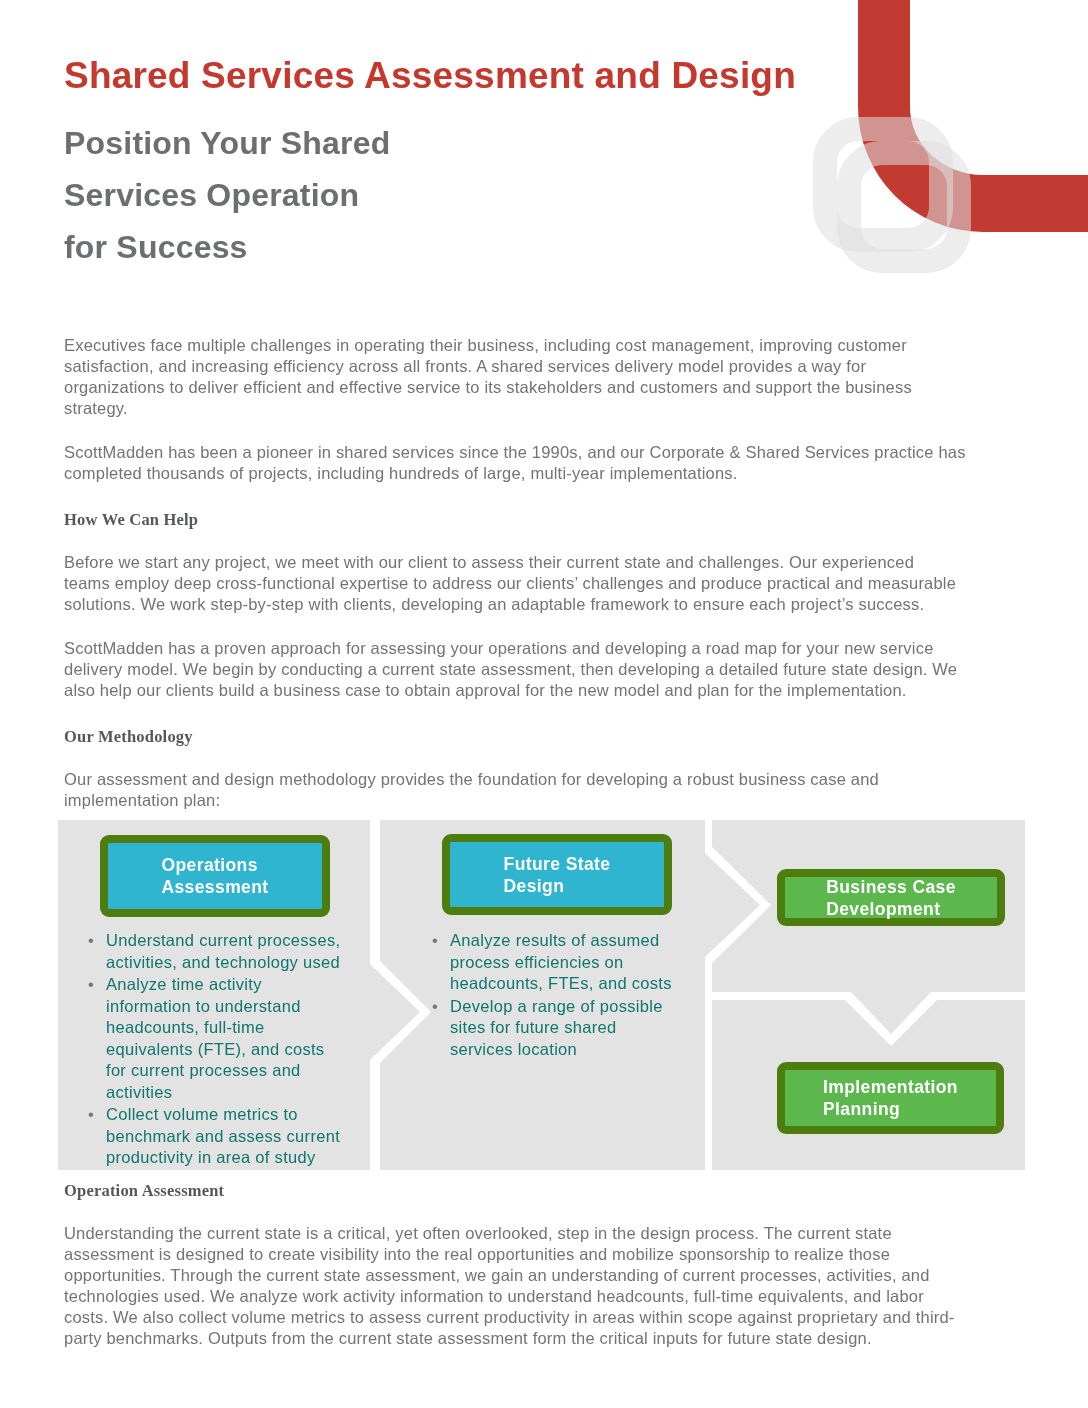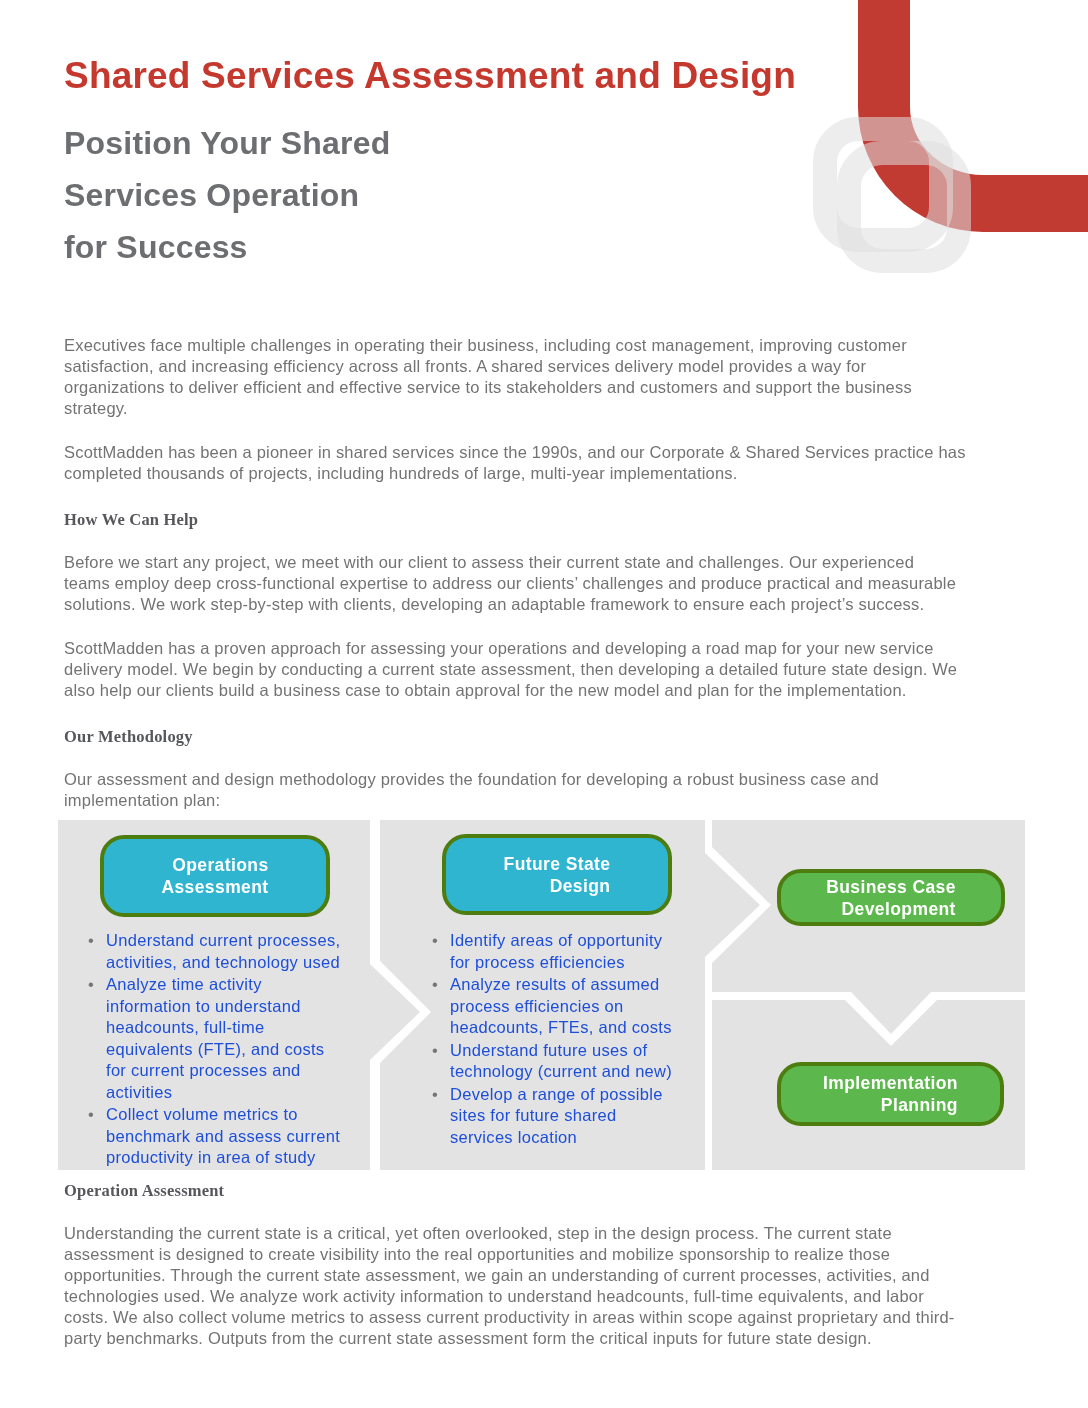--- a/index.html
+++ b/index.html
@@ -57,35 +57,35 @@
     clip-path:polygon(0px 0px,312px 0px,312px 144px,362px 192px,312px 240px,312px 350px,0px 350px);}
   .panel.p2{left:322px;top:0;width:386px;height:350px;
     clip-path:polygon(0px 0px,325px 0px,325px 33px,380px 85px,325px 137px,325px 350px,0px 350px,0px 243px,51px 192px,0px 141px);}
   .panel.p3{left:654px;top:0;width:313px;height:218px;
     clip-path:polygon(0px 0px,313px 0px,313px 172px,219px 172px,179px 214px,139px 172px,0px 172px,0px 143px,59px 85px,0px 27px);}
   .panel.p4{left:654px;top:180px;width:313px;height:170px;
     clip-path:polygon(0px 0px,133px 0px,179px 46px,225px 0px,313px 0px,313px 170px,0px 170px);}
 
   .step-btn{
     position:absolute;box-sizing:border-box;
-    border:4px solid #4d7c0f;border-radius:24px;
+    border:8px solid #4d7c0f;border-radius:9px;
     display:flex;align-items:center;justify-content:center;
     color:#ffffff;font-weight:bold;font-size:17.5px;line-height:22px;
-    text-align:right;white-space:pre-line;letter-spacing:0.4px;
+    text-align:left;white-space:pre-line;letter-spacing:0.4px;
   }
   .step-btn.teal{background:#2fb5d0;}
   .step-btn.green{background:#5cb84d;}
   .step-btn.b1{left:42px;top:15px;width:230px;height:82px;}
   .step-btn.b2{left:384px;top:14px;width:230px;height:81px;}
   .step-btn.b3{left:719px;top:49px;width:228px;height:57px;}
-  .step-btn.b4{left:719px;top:242px;width:227px;height:64px;}
+  .step-btn.b4{left:719px;top:242px;width:227px;height:72px;}
 
   .bullets{
     position:absolute;margin:0;padding:0;list-style:none;
-    font-size:16.5px;line-height:21.5px;color:#1d4ed8;letter-spacing:0.3px;
+    font-size:16.5px;line-height:21.5px;color:#0f766e;letter-spacing:0.3px;
   }
   .bullets li{
     position:relative;padding-left:18px;margin:0 0 1px 0;white-space:pre-line;
   }
   .bullets li::before{
     content:"\2022";position:absolute;left:0;top:0;color:#75767a;
   }
   .bullets.u1{left:30px;top:110px;width:280px;}
   .bullets.u2{left:374px;top:110px;width:270px;}
 </style>
@@ -147,27 +147,23 @@
 headcounts, full-time
 equivalents (FTE), and costs
 for current processes and
 activities</li>
         <li>Collect volume metrics to
 benchmark and assess current
 productivity in area of study</li>
       </ul>
 
       <ul class="bullets u2">
-        <li>Identify areas of opportunity
-for process efficiencies</li>
         <li>Analyze results of assumed
 process efficiencies on
 headcounts, FTEs, and costs</li>
-        <li>Understand future uses of
-technology (current and new)</li>
         <li>Develop a range of possible
 sites for future shared
 services location</li>
       </ul>
     </div>
 
     <h3 class="after-diagram">Operation Assessment</h3>
     <p>Understanding the current state is a critical, yet often overlooked, step in the design process. The current state
 assessment is designed to create visibility into the real opportunities and mobilize sponsorship to realize those
 opportunities. Through the current state assessment, we gain an understanding of current processes, activities, and

